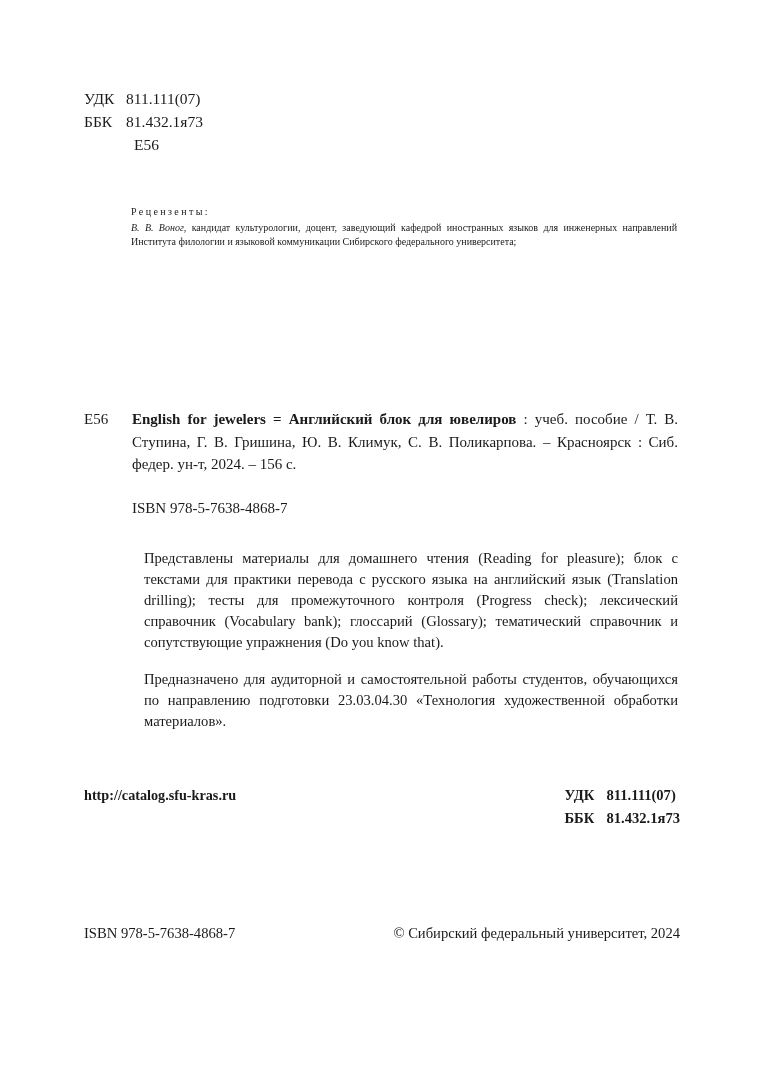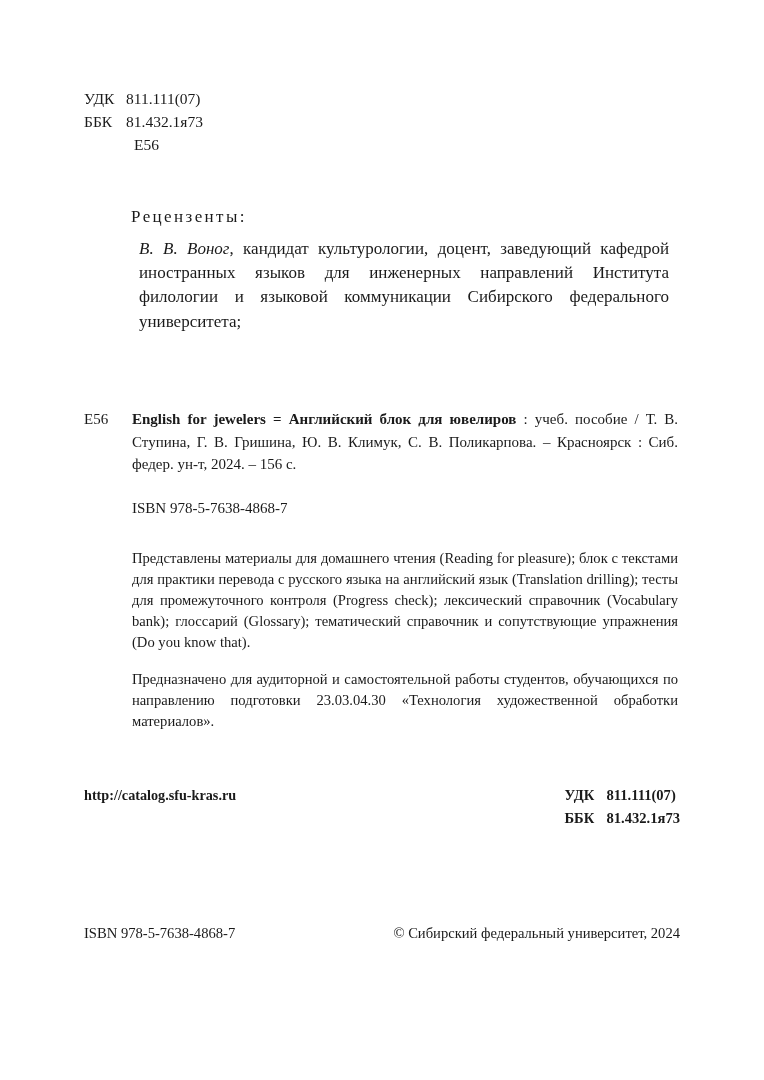--- a/index.html
+++ b/index.html
@@ -42,30 +42,30 @@
     display: block;
     padding-left: 50px;
   }
 
   
   .reviewers {
     position: absolute;
     left: 131px;
     top: 205px;
     width: 546px;
-    font-size: 17px;
+    font-size: 10px;
     line-height: 1.42;
     text-align: justify;
   }
   .reviewers .rev-title {
     letter-spacing: 2.4px;
     margin-bottom: 2px;
   }
   .reviewers p {
-    margin: 8px;
+    margin: 0;
     text-align: justify;
   }
   .reviewers .name {
     font-style: italic;
   }
 
   
   .bib {
     position: absolute;
     left: 84px;
@@ -100,21 +100,21 @@
   .annot {
     position: absolute;
     left: 132px;
     top: 548px;
     width: 546px;
     font-size: 14.6px;
     line-height: 1.44;
     text-align: justify;
   }
   .annot p {
-    margin: 0 0 16px 0;
+    margin: 0 0 16px 12px;
     text-align: justify;
   }
   .annot p:last-child {
     margin-bottom: 0;
   }
 
   
   .elec {
     position: absolute;
     left: 84px;

